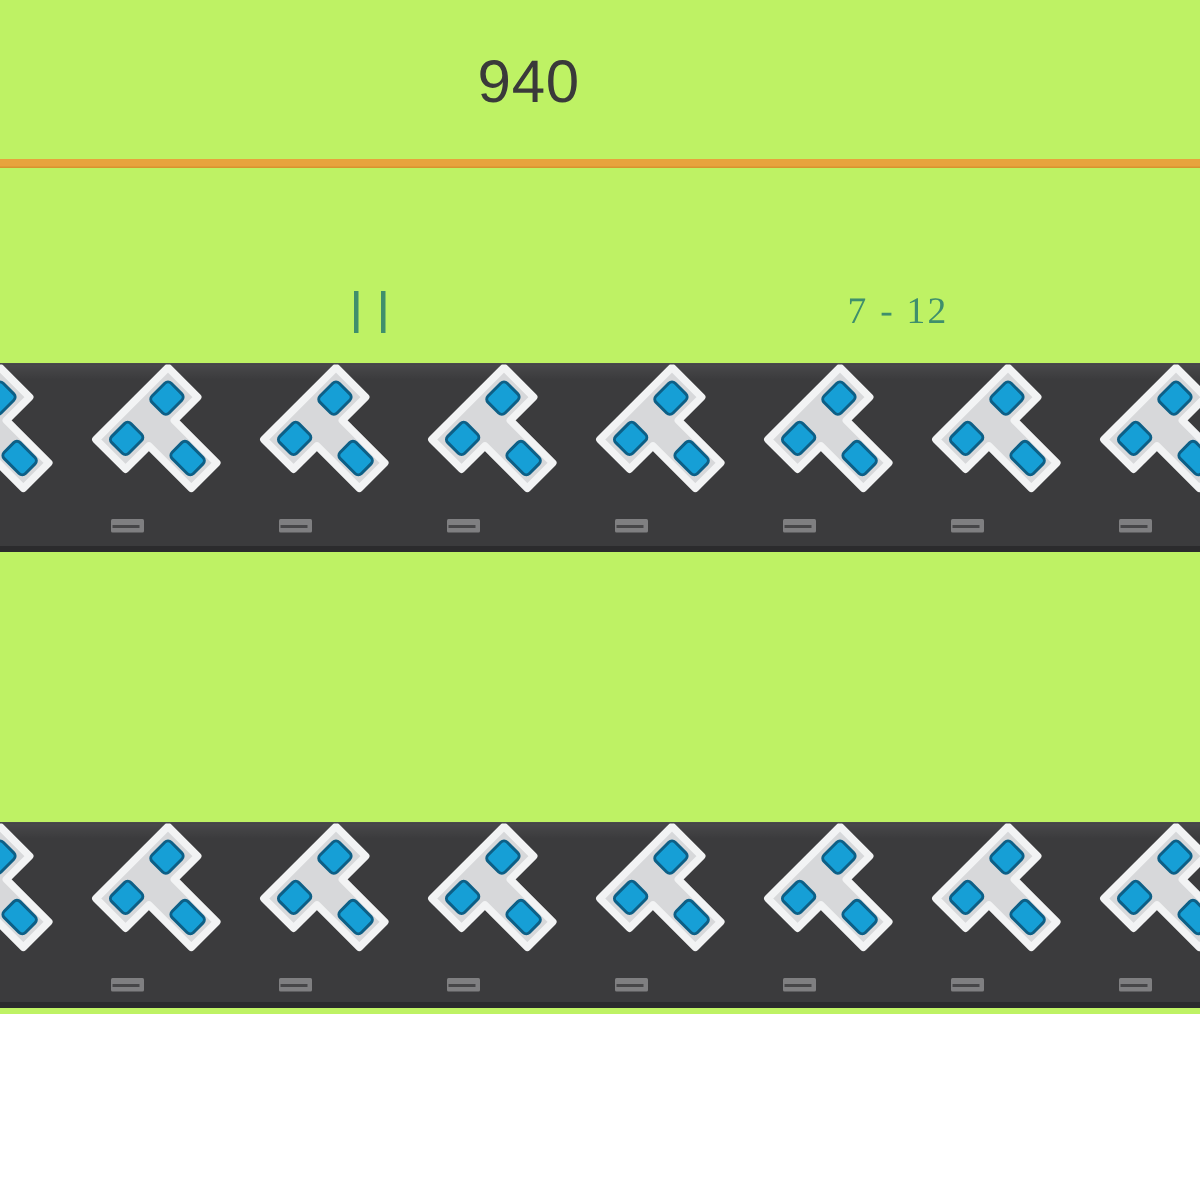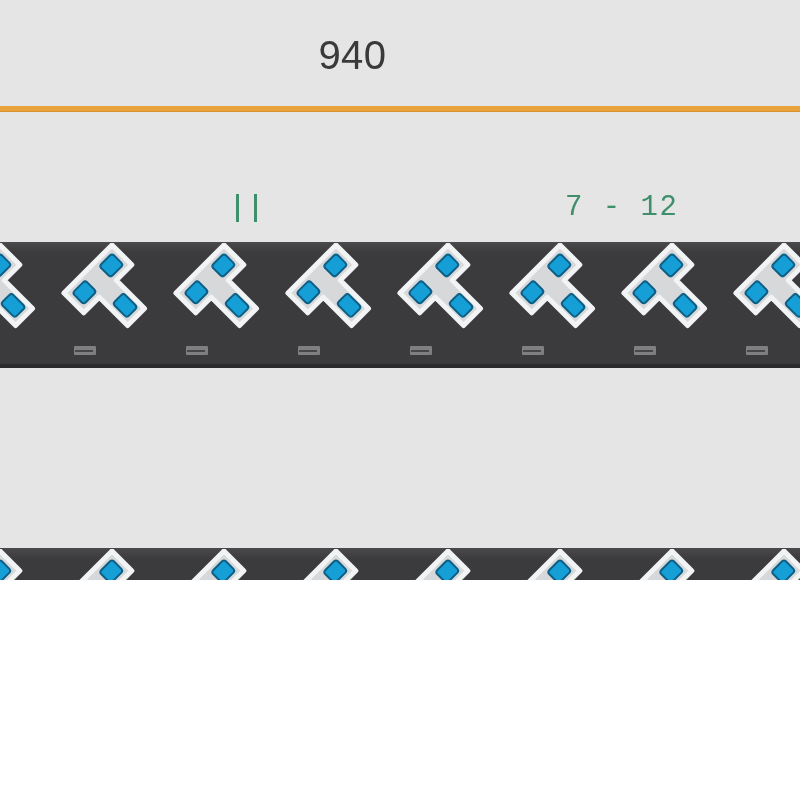--- a/index.html
+++ b/index.html
@@ -11,22 +11,22 @@
     width: 800px;
     height: 800px;
     background: #ffffff;
     font-family: "Liberation Sans", sans-serif;
     overflow: hidden;
     position: relative;
   }
   #stage {
     position: relative;
     width: 800px;
-    height: 580px;
-    background: #e5e5e5;
+    height: 800px;
+    background: #bef264;
     overflow: hidden;
   }
 
   
   .dim-label {
     position: absolute;
     left: 0;
     top: 30px;
     width: 705px;
     text-align: center;
@@ -68,26 +68,26 @@
   .green-bar {
     width: 3px;
     height: 28px;
     background: #3f8f6c;
     display: block;
   }
   .green-range {
     position: absolute;
     left: 565px;
     top: 193px;
-    font-size: 29px;
+    font-size: 25px;
     line-height: 30px;
     color: #3f8f6c;
     letter-spacing: 1.5px;
     white-space: nowrap;
-    font-family: Liberation Mono, monospace;
+    font-family: Liberation Serif, serif;
   }
 
   
   .panel {
     position: absolute;
     left: 0;
     width: 800px;
     background: #3b3b3d;
     overflow: hidden;
     box-sizing: border-box;

